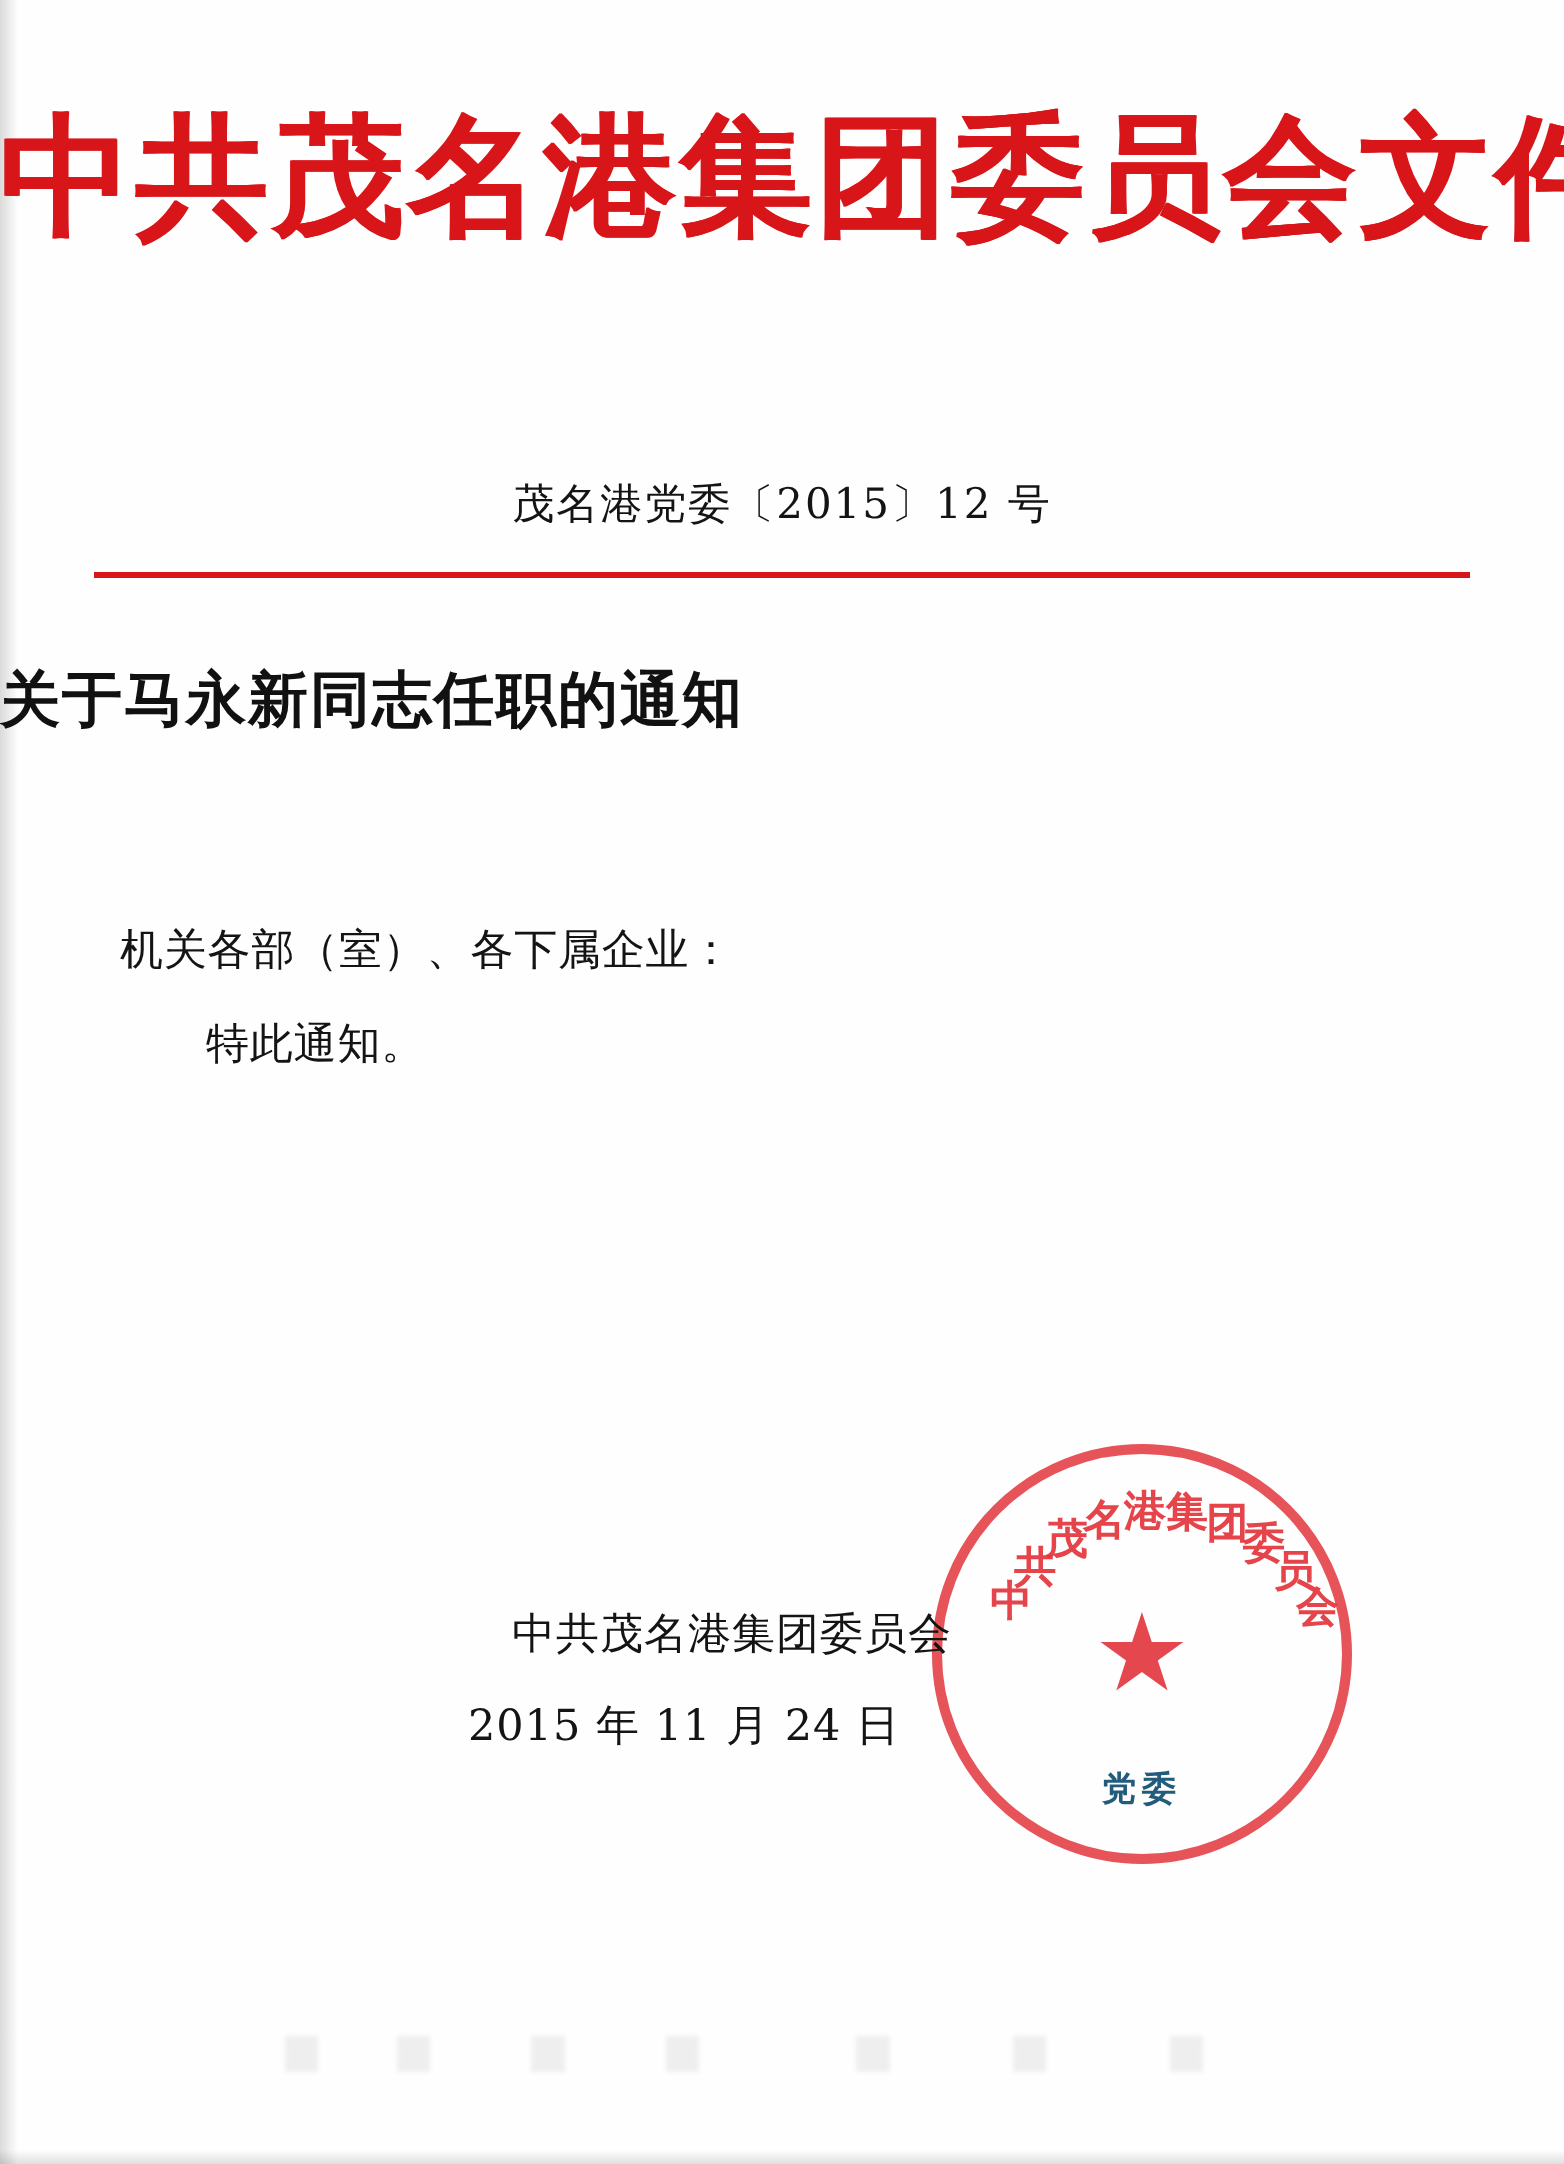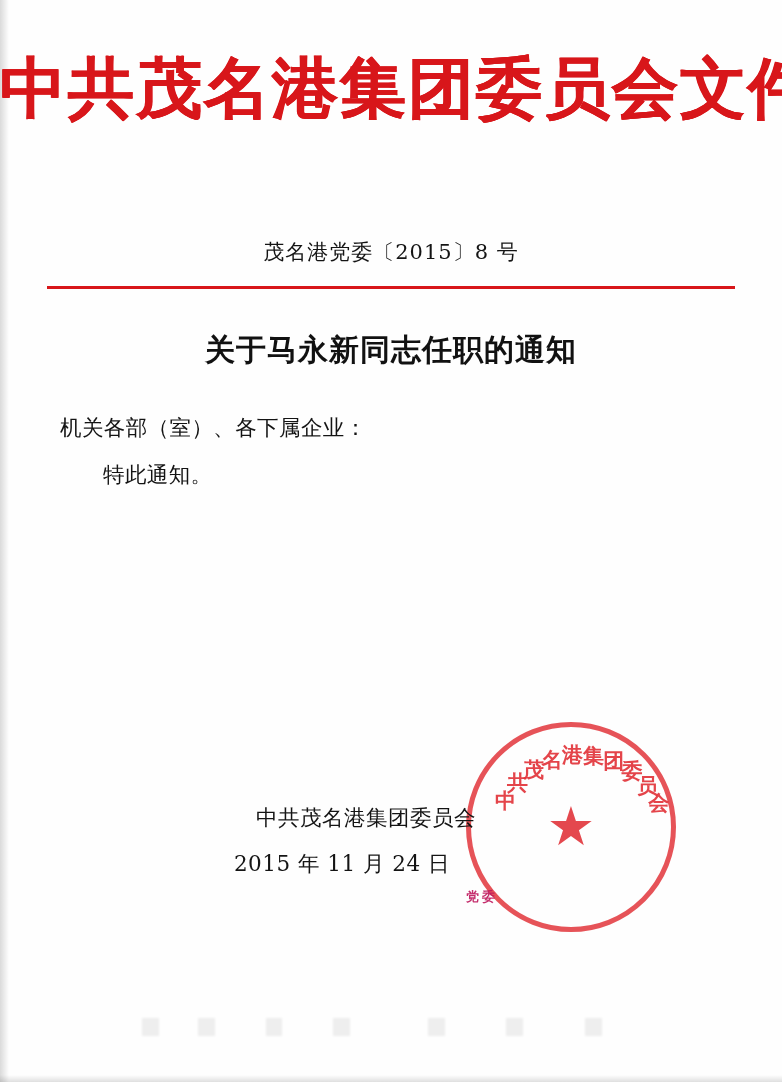--- a/index.html
+++ b/index.html
@@ -62,32 +62,31 @@
     height: 3px;
     background: #d8161a;
   }
 
   
   .doc-title {
     position: absolute;
     top: 330px;
     left: 0;
     width: 100%;
-    text-align: center;
     font-size: 30px;
     font-weight: bold;
     letter-spacing: 1px;
     color: #111;
     font-family: "DejaVu Serif", "Liberation Serif", serif;
   }
 
   
   .body-block {
     position: absolute;
-    top: 404px;
+    top: 452px;
     left: 60px;
     width: 672px;
     font-size: 21.5px;
     line-height: 47px;
     color: #141414;
     font-family: "DejaVu Serif", "Liberation Serif", serif;
     letter-spacing: 0.4px;
   }
   .body-block p {
     margin: 0;
@@ -154,24 +153,24 @@
     color: #e2353b;
     opacity: 0.92;
     font-family: "DejaVu Serif", "Liberation Serif", serif;
     transform-origin: 0 0;
   }
   .seal .bottom-text {
     position: absolute;
     left: 0;
     width: 100%;
     bottom: 26px;
-    text-align: left;
-    font-size: 13px;
-    font-weight: bold;
-    color: #be185d;
+    text-align: center;
+    font-size: 17px;
+    font-weight: bold;
+    color: #0c4a6e;
     opacity: 0.9;
     letter-spacing: 3px;
     font-family: "DejaVu Serif", "Liberation Serif", serif;
   }
 
   
   .scan-artifact {
     position: absolute;
     left: 120px;
     top: 1018px;
@@ -196,21 +195,21 @@
 </style>
 </head>
 <body>
 
 <div class="page">
 
   <div class="edge-shadow-left"></div>
 
   <div class="masthead">中共茂名港集团委员会文件</div>
 
-  <div class="doc-number">茂名港党委〔2015〕8 号</div>
+  <div class="doc-number">茂名港党委〔2015〕12 号</div>
 
   <div class="red-rule"></div>
 
   <div class="doc-title">关于马永新同志任职的通知</div>
 
   <div class="body-block">
     <p>机关各部（室）、各下属企业：</p>
     <p class="indent">特此通知。</p>
   </div>
 

